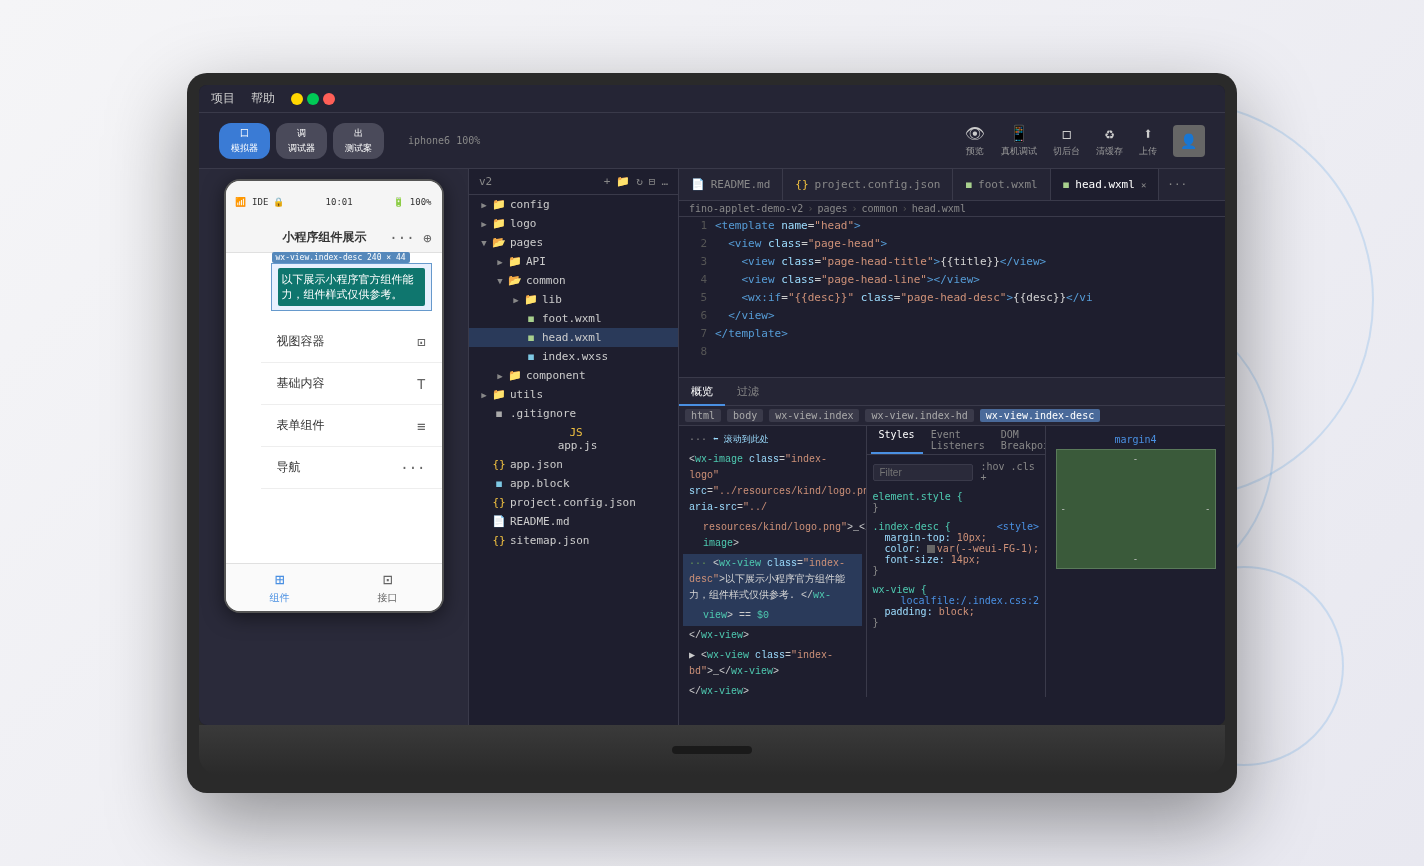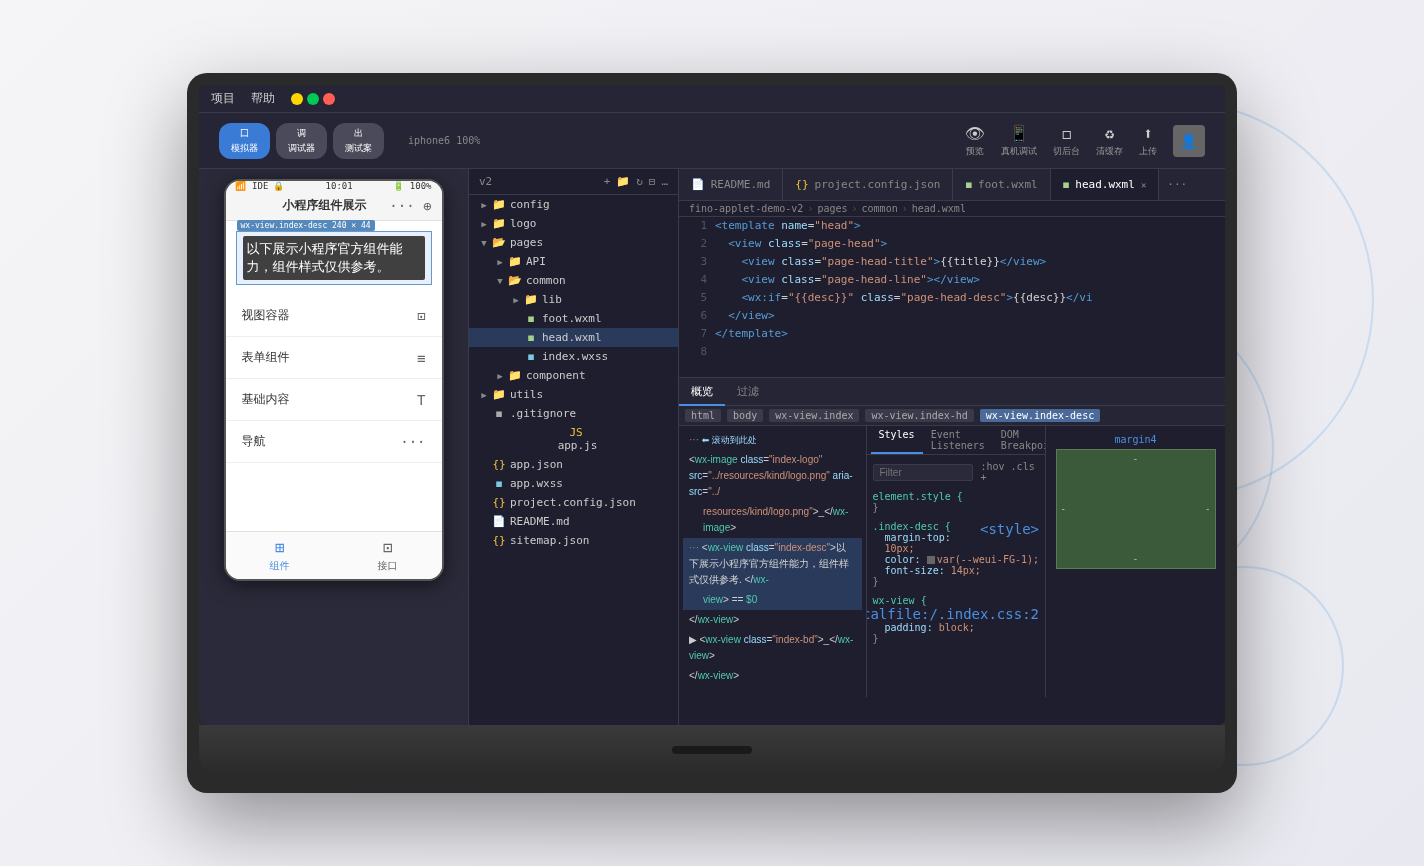--- a/index.html
+++ b/index.html
@@ -197,21 +197,21 @@
       background: white;
       border-radius: 16px;
       border: 2px solid #555;
       overflow: hidden;
       box-shadow: 0 4px 20px rgba(0,0,0,0.5);
     }
     .phone-status-bar {
       background: #f5f5f5;
       display: flex;
       justify-content: space-between;
-      padding: 0 10px;
+      padding: 16px 10px;
       font-size: 9px;
       color: #333;
     }
     .phone-title-bar {
       background: #f5f5f5;
       border-bottom: 1px solid #e0e0e0;
       padding: 6px 10px;
       display: flex;
       align-items: center;
       justify-content: space-between;
@@ -219,42 +219,43 @@
     .phone-title {
       font-size: 12px;
       font-weight: 600;
       color: #333;
       text-align: center;
       flex: 1;
     }
     .phone-content {
       background: white;
       min-height: 300px;
+      margin-left: 35px;
     }
     .phone-highlight-box {
       margin: 10px;
       background: #e8f0fe;
       border: 1px solid #6699cc;
       padding: 4px 6px;
       position: relative;
     }
     .phone-highlight-label {
       position: absolute;
       top: -12px;
       left: 0;
       background: #5588bb;
       color: white;
       font-size: 8px;
       padding: 1px 4px;
       border-radius: 2px;
     }
     .phone-highlight-text {
-      font-size: 13px;
+      font-size: 11px;
       color: #333;
-      background: #404040;
+      background: #0f766e;
       padding: 4px;
       border-radius: 2px;
       color: white;
     }
     .phone-menu-items {
       padding: 0;
     }
     .phone-menu-item {
       display: flex;
       justify-content: space-between;
@@ -472,21 +473,21 @@
       color: #888;
       font-size: 10px;
       cursor: pointer;
     }
     .style-rule {
       margin-bottom: 4px;
       padding: 2px 0;
     }
     .style-selector { color: #4ec9b0; font-size: 10px; }
     .style-prop { color: #9cdcfe; font-size: 10px; padding-left: 12px; }
-    .style-source { float: right; color: #4a90e2; font-size: 14px; cursor: pointer; }
+    .style-source { float: right; color: #4a90e2; font-size: 10px; cursor: pointer; }
     .style-brace { color: #888; font-size: 10px; }
 
     .box-model-panel {
       width: 180px;
       background: #1e1e2e;
       padding: 8px;
       border-left: 1px solid #3a3a4a;
       display: flex;
       flex-direction: column;
       align-items: center;
@@ -661,26 +662,26 @@
                     <span>wx-view.index-desc</span> <span>240 × 44</span>
                   </div>
                   <div class="phone-highlight-text">以下展示小程序官方组件能力，组件样式仅供参考。</div>
                 </div>
                 <div class="phone-menu-items">
                   <div class="phone-menu-item">
                     <span>视图容器</span>
                     <span class="phone-menu-icon">⊡</span>
                   </div>
                   <div class="phone-menu-item">
+                    <span>基础内容</span>
+                    <span class="phone-menu-icon">T</span>
+                  </div>
+                  <div class="phone-menu-item">
                     <span>表单组件</span>
                     <span class="phone-menu-icon">≡</span>
-                  </div>
-                  <div class="phone-menu-item">
-                    <span>基础内容</span>
-                    <span class="phone-menu-icon">T</span>
                   </div>
                   <div class="phone-menu-item">
                     <span>导航</span>
                     <span class="phone-menu-icon">···</span>
                   </div>
                 </div>
               </div>
 
               <div class="phone-bottom-tabs">
                 <div class="phone-tab active">
@@ -774,21 +775,21 @@
             <span>app.js</span>
           </div>
           <div class="tree-item" style="padding-left:8px;">
             <span class="tree-arrow"> </span>
             <span class="tree-icon" style="color:#f0c040;">{}</span>
             <span>app.json</span>
           </div>
           <div class="tree-item" style="padding-left:8px;">
             <span class="tree-arrow"> </span>
             <span class="tree-icon" style="color:#7ec8e3;">◼</span>
-            <span>app.wxss</span>
+            <span>app.block</span>
           </div>
           <div class="tree-item" style="padding-left:8px;">
             <span class="tree-arrow"> </span>
             <span class="tree-icon" style="color:#f0c040;">{}</span>
             <span>project.config.json</span>
           </div>
           <div class="tree-item" style="padding-left:8px;">
             <span class="tree-arrow"> </span>
             <span class="tree-icon" style="color:#aaa;">📄</span>
             <span>README.md</span>
@@ -878,21 +879,21 @@
             <div class="element-tags">
               <span class="etag">html</span>
               <span class="etag">body</span>
               <span class="etag">wx-view.index</span>
               <span class="etag">wx-view.index-hd</span>
               <span class="etag active">wx-view.index-desc</span>
             </div>
 
             <div class="bottom-split">
 
-              <div class="html-view" style="max-width:440px;font-size:10px;font-family:Liberation Sans, sans-serif;color:#ccc;line-height:1.6;">
+              <div class="html-view" style="max-width:440px;font-size:10px;font-family:Liberation Mono, monospace;color:#ccc;line-height:1.6;">
                 <div style="padding:2px 6px;"><span style="color:#888;">···</span> <span style="color:#9cdcfe;font-size:9px;">⬅ 滚动到此处</span></div>
                 <div style="padding:2px 6px;color:#ccc;">&lt;<span style="color:#4ec9b0;">wx-image</span> <span style="color:#9cdcfe;">class</span>=<span style="color:#ce9178;">"index-logo"</span> <span style="color:#9cdcfe;">src</span>=<span style="color:#ce9178;">"../resources/kind/logo.png"</span> <span style="color:#9cdcfe;">aria-src</span>=<span style="color:#ce9178;">"../</span></div>
                 <div style="padding:2px 6px 2px 20px;color:#ccc;"><span style="color:#ce9178;">resources/kind/logo.png"</span>&gt;_&lt;/<span style="color:#4ec9b0;">wx-image</span>&gt;</div>
                 <div style="padding:2px 6px;background:#2a3a5a;color:#ccc;"><span style="color:#6a9955;">···</span> &lt;<span style="color:#4ec9b0;">wx-view</span> <span style="color:#9cdcfe;">class</span>=<span style="color:#ce9178;">"index-desc"</span>&gt;<span style="color:#d4d4d4;">以下展示小程序官方组件能力，组件样式仅供参考. </span>&lt;/<span style="color:#4ec9b0;">wx-</span></div>
                 <div style="padding:2px 6px 2px 20px;background:#2a3a5a;color:#ccc;"><span style="color:#4ec9b0;">view</span>&gt; == <span style="color:#4ec9b0;">$0</span></div>
                 <div style="padding:2px 6px;color:#ccc;">&lt;/<span style="color:#4ec9b0;">wx-view</span>&gt;</div>
                 <div style="padding:2px 6px;color:#ccc;">▶ &lt;<span style="color:#4ec9b0;">wx-view</span> <span style="color:#9cdcfe;">class</span>=<span style="color:#ce9178;">"index-bd"</span>&gt;_&lt;/<span style="color:#4ec9b0;">wx-view</span>&gt;</div>
                 <div style="padding:2px 6px;color:#ccc;">&lt;/<span style="color:#4ec9b0;">wx-view</span>&gt;</div>
 
               </div>

